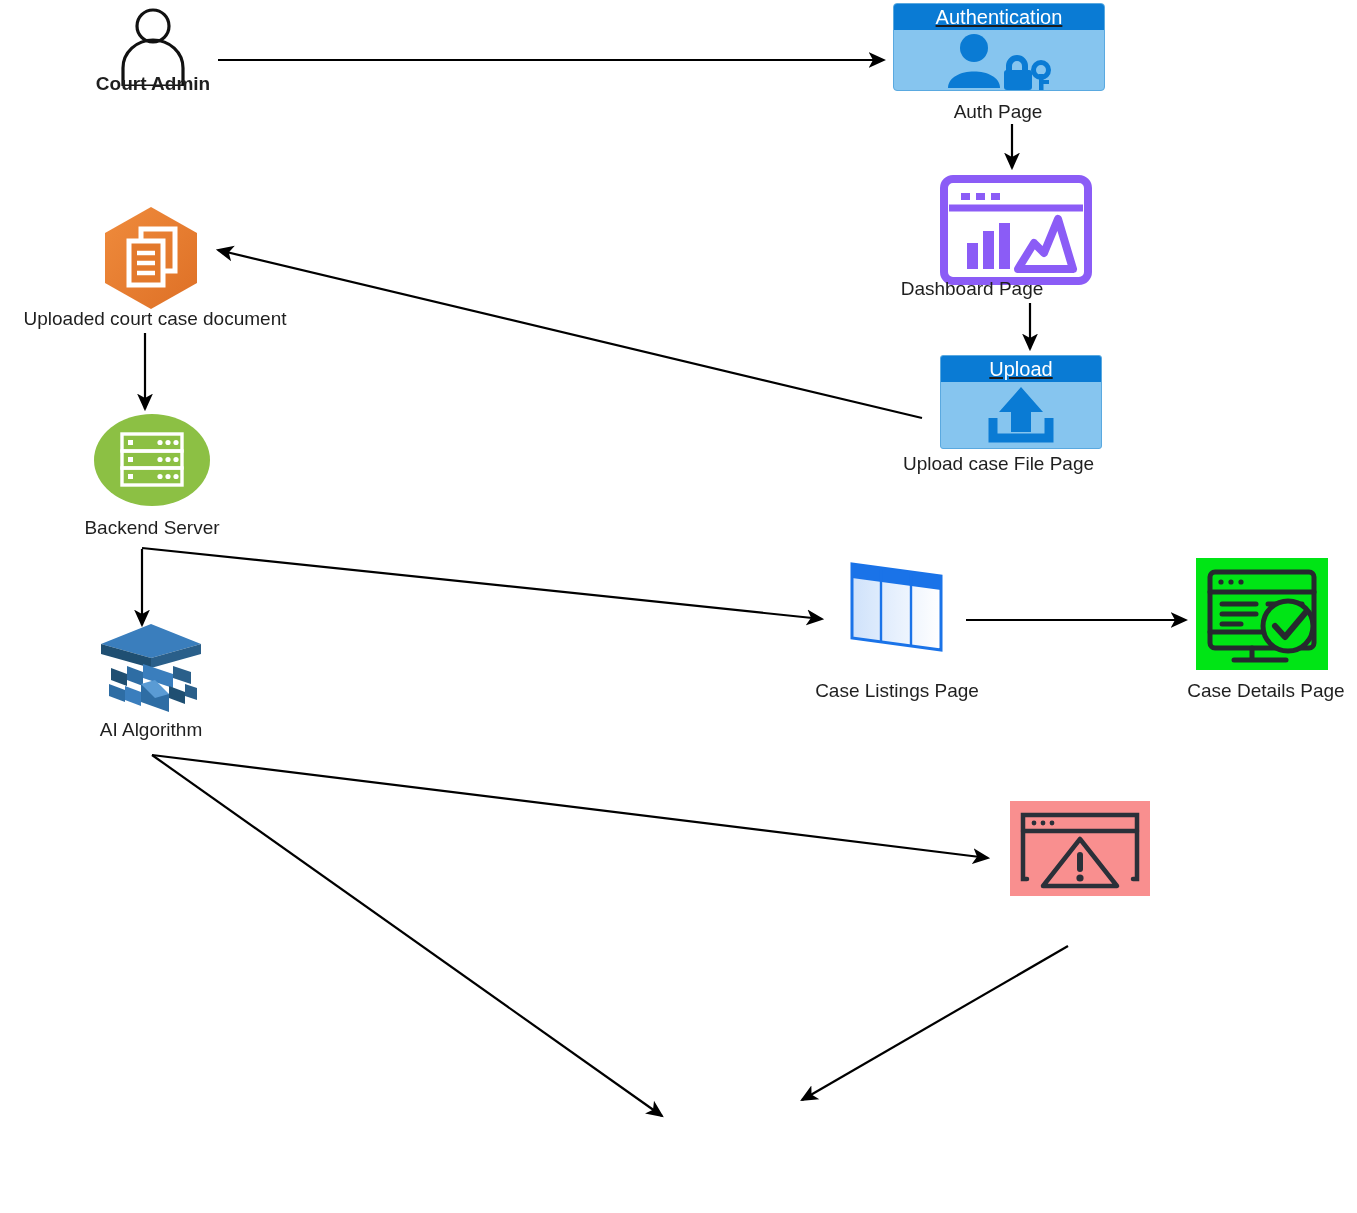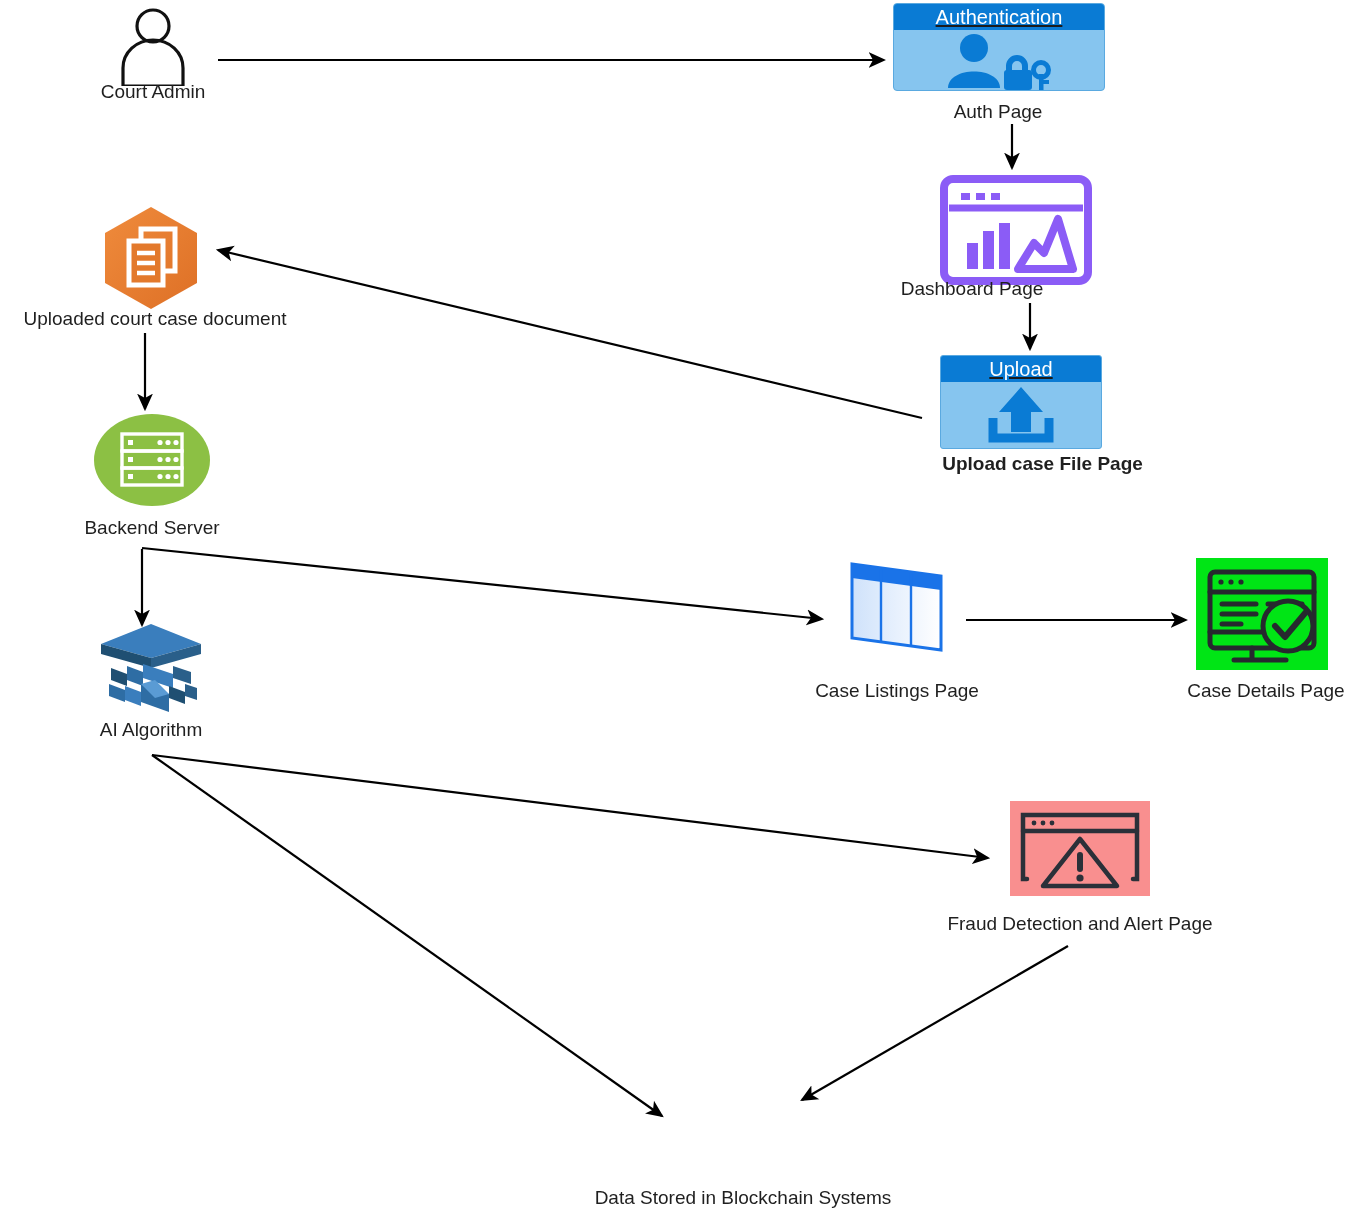--- a/index.html
+++ b/index.html
@@ -52,21 +52,21 @@
       <line x1="1068" y1="946" x2="802" y2="1100"></line>
     </g>
   </svg>
 
   <div class="node" style="left:118px;top:8px;">
     <svg class="svgbox person" viewBox="0 0 70 78" xmlns="http://www.w3.org/2000/svg">
       <circle cx="35" cy="18" r="16" fill="none" stroke="#111" stroke-width="3.2"></circle>
       <path d="M5,78 L5,60 A30,28 0 0 1 65,60 L65,78 Z" fill="none" stroke="#111" stroke-width="3.2"></path>
     </svg>
   </div>
-  <div class="label" style="left:53px;top:80px;width:200px;">Court Admin</div>
+  <div class="label" style="left:53px;top:72px;width:200px;font-weight:bold;">Court Admin</div>
 
   <div class="node auth-card" style="left:893px;top:3px;">
     <div class="auth-title">Authentication</div>
     <div class="auth-body">
       <svg class="svgbox" viewBox="0 0 210 60" width="210" height="60" xmlns="http://www.w3.org/2000/svg">
         <circle cx="80" cy="18" r="14" fill="#0a7bd4"></circle>
         <path d="M54,58 C54,36 106,36 106,58 Z" fill="#0a7bd4"></path>
         <path d="M112,36 a11,11 0 0 1 22,0 v6 h-6 v-6 a5,5 0 0 0 -10,0 v6 h-6 z" fill="#0a7bd4"></path>
         <rect x="110" y="40" width="28" height="20" rx="3" fill="#0a7bd4"></rect>
         <circle cx="147" cy="40" r="7.5" fill="none" stroke="#0a7bd4" stroke-width="5"></circle>
@@ -98,21 +98,21 @@
 
   <div class="node upload-card" style="left:940px;top:355px;">
     <div class="upload-title">Upload</div>
     <div class="upload-body">
       <svg class="svgbox" width="160" height="66" viewBox="0 0 160 66" xmlns="http://www.w3.org/2000/svg">
         <path d="M80,5 L102,30 L90,30 L90,50 L70,50 L70,30 L58,30 Z" fill="#0a7bd4"></path>
         <path d="M52,36 L52,56 L108,56 L108,36" fill="none" stroke="#0a7bd4" stroke-width="9"></path>
       </svg>
     </div>
   </div>
-  <div class="label" style="left:920px;top:452px;width:245px;font-weight:bold;">Upload case File Page</div>
+  <div class="label" style="left:876px;top:452px;width:245px;">Upload case File Page</div>
 
   <div class="node" style="left:103px;top:205px;">
     <svg class="svgbox" width="96" height="106" viewBox="0 0 96 106" xmlns="http://www.w3.org/2000/svg">
         <defs>
           <linearGradient id="hexg" x1="0" y1="0" x2="1" y2="1">
             <stop offset="0%" stop-color="#ef8b3c"></stop>
             <stop offset="100%" stop-color="#de7026"></stop>
           </linearGradient>
         </defs>
         <polygon points="48,2 94,28 94,78 48,104 2,78 2,28" fill="url(#hexg)"></polygon>
@@ -225,17 +225,15 @@
       <g fill="#2b3039">
         <circle cx="24" cy="22" r="2.4"></circle>
           <circle cx="33" cy="22" r="2.4"></circle>
           <circle cx="42" cy="22" r="2.4"></circle>
       </g>
       <path d="M70,38 L107,85 L33,85 Z" fill="none" stroke="#2b3039" stroke-width="4.5" stroke-linejoin="round"></path>
       <path d="M70,54 L70,68" stroke="#2b3039" stroke-width="6" stroke-linecap="round"></path>
       <circle cx="70" cy="77" r="3.6" fill="#2b3039"></circle>
     </svg>
   </div>
-  <div class="label" style="left:920px;top:912px;width:320px;">Fraud Detection and Alert Page</div>
-
-  <div class="label" style="left:518px;top:1186px;width:450px;">Data Stored in Blockchain Systems</div>
+
 
 </div>
 
 </body></html>

